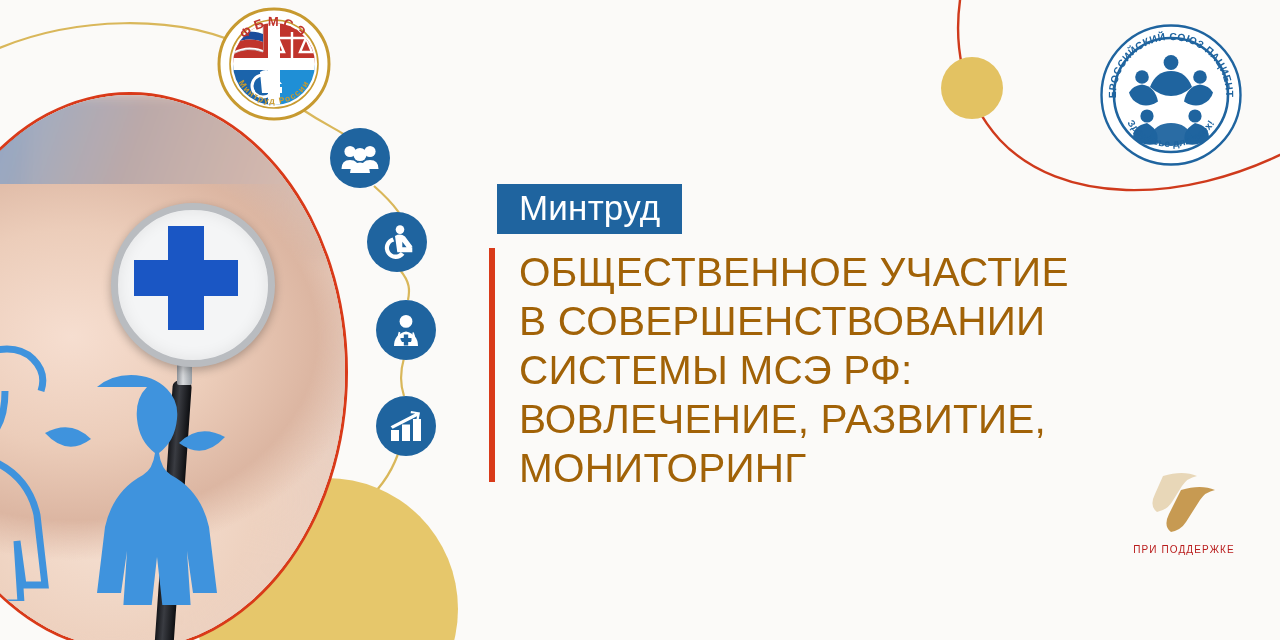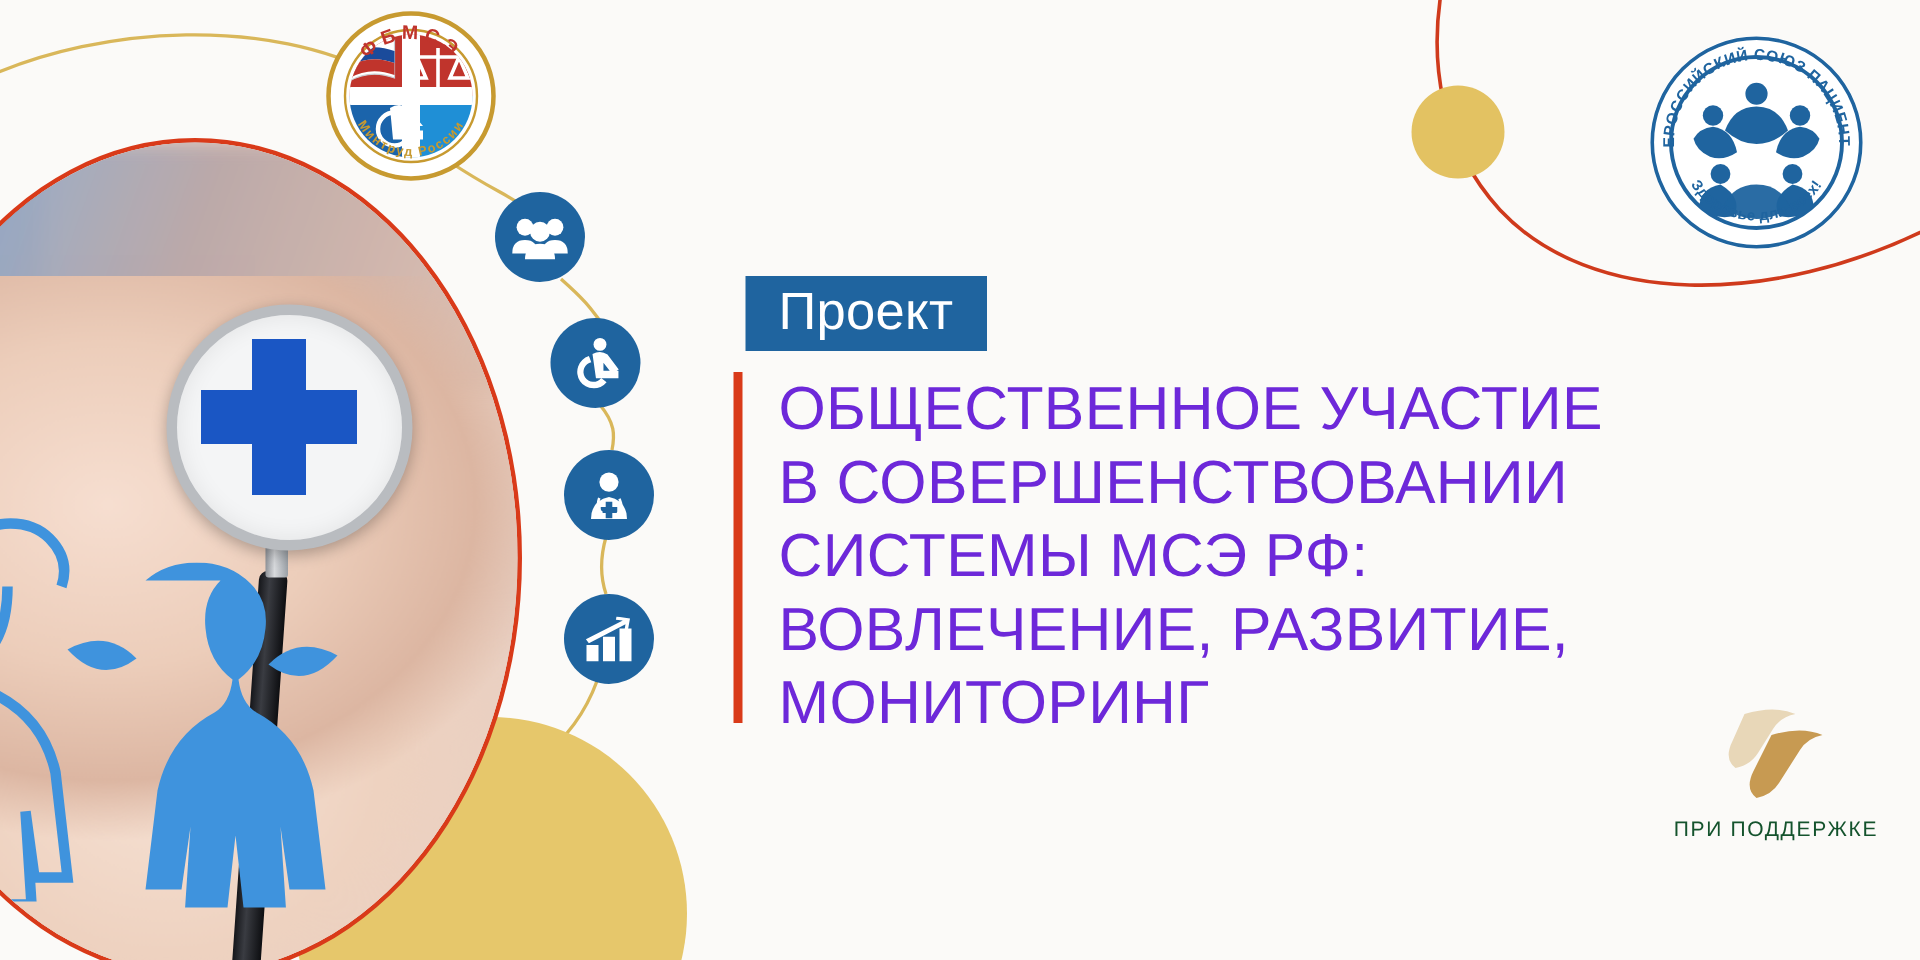--- a/index.html
+++ b/index.html
@@ -193,41 +193,41 @@
     align-items: flex-start;
   }
   .title-bar {
     width: 6px;
     height: 234px;
     background: #d93a19;
     flex: 0 0 auto;
     margin-right: 24px;
   }
   .title-text {
-    color: #6d28d9;
+    color: #a16207;
     font-size: 40.5px;
     line-height: 49px;
     letter-spacing: .2px;
     white-space: pre-line;
     font-weight: 400;
   }
 
   
   .pgf {
     position: absolute;
     left: 1096px;
     top: 472px;
     width: 176px;
     text-align: center;
   }
   .pgf-mark { height: 64px; margin-bottom: 8px; }
   .pgf-mark svg { display: block; margin: 0 auto; }
   .pgf-sup {
-    color: #14532d;
-    font-size: 14px;
+    color: #b91c1c;
+    font-size: 10px;
     letter-spacing: 1.1px;
     margin-bottom: 21px;
   }
   .pgf-main {
     color: #3b3d40;
     font-size: 16.5px;
     font-weight: bold;
     line-height: 20px;
     letter-spacing: .4px;
     white-space: pre-line;
@@ -408,21 +408,21 @@
       </defs>
       <text font-family="'Liberation Sans', sans-serif" font-size="10.4" font-weight="bold" fill="#1f649f" letter-spacing="0.35">
         <textPath href="#vspTop" startOffset="50%" text-anchor="middle">ВСЕРОССИЙСКИЙ СОЮЗ ПАЦИЕНТОВ</textPath>
       </text>
       <text font-family="'Liberation Sans', sans-serif" font-size="10" font-weight="bold" fill="#1f649f" letter-spacing="0.3">
         <textPath href="#vspBot" startOffset="50%" text-anchor="middle">Здоровье для всех!</textPath>
       </text>
     </svg>
   </div>
 
-  <div class="badge-proekt">Проект</div>
+  <div class="badge-proekt">Минтруд</div>
 
   <div class="title-wrap">
     <div class="title-bar"></div>
     <div class="title-text">ОБЩЕСТВЕННОЕ УЧАСТИЕ
 В СОВЕРШЕНСТВОВАНИИ
 СИСТЕМЫ МСЭ РФ:
 ВОВЛЕЧЕНИЕ, РАЗВИТИЕ,
 МОНИТОРИНГ</div>
   </div>
 

